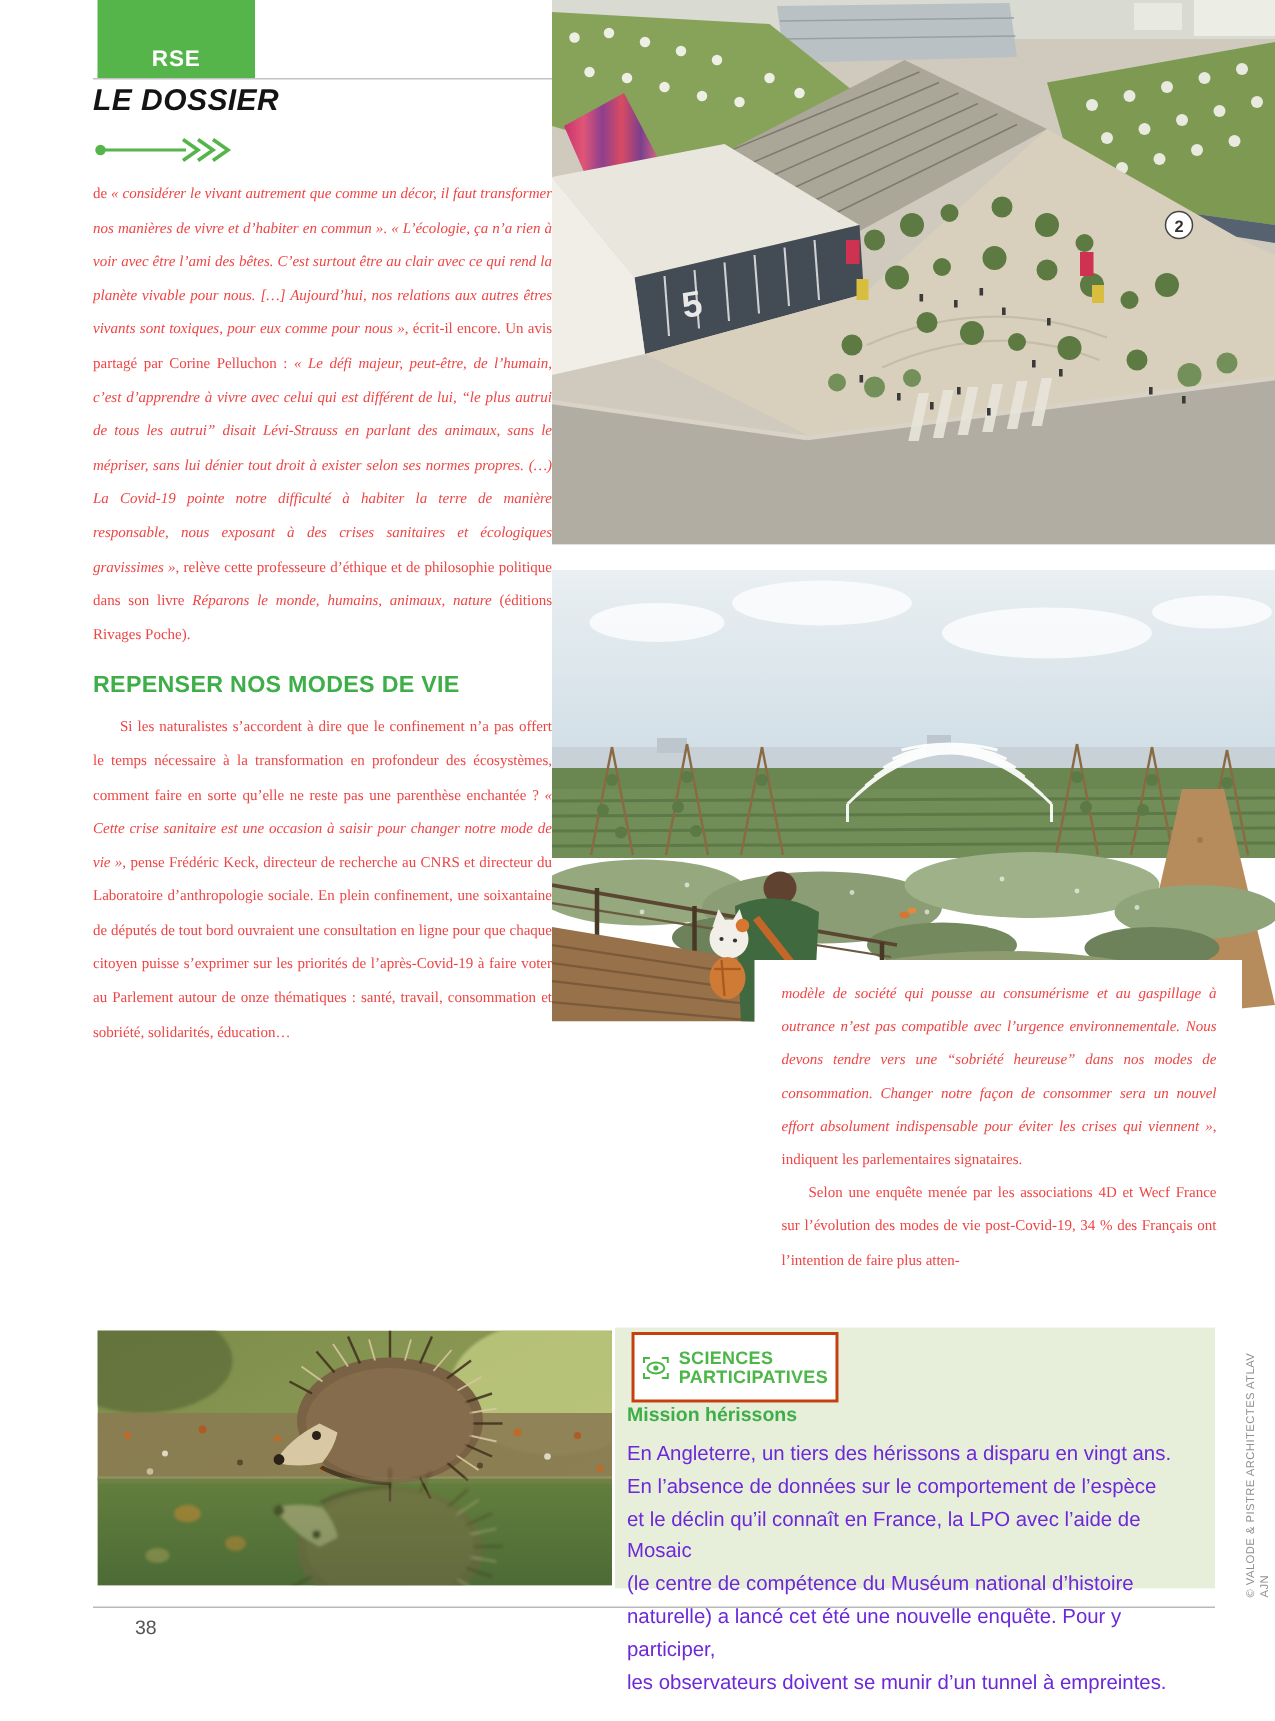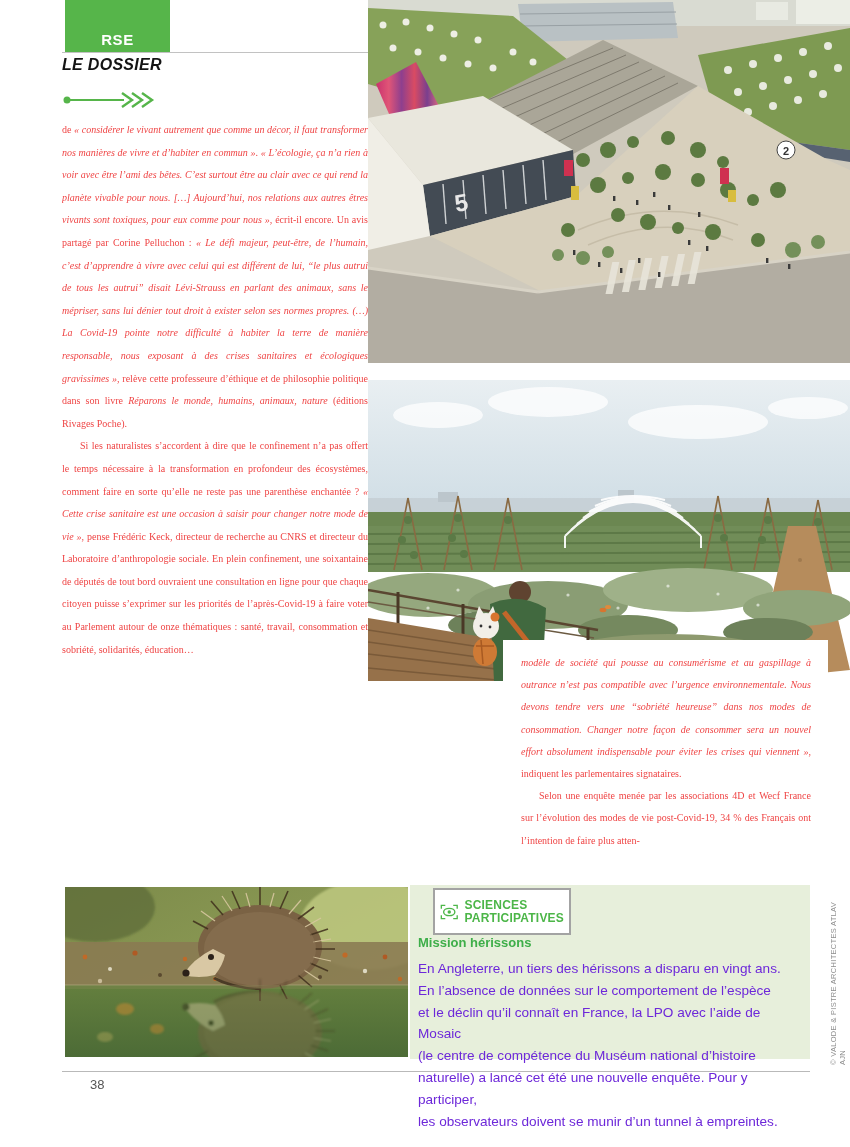--- a/index.html
+++ b/index.html
@@ -5,41 +5,41 @@
   html,body{margin:0;padding:0;background:#fff;}
   .page{position:relative;width:850px;height:1147px;background:#ffffff;overflow:hidden;
         font-family:"Liberation Sans","DejaVu Sans",sans-serif;}
   .abs{position:absolute;}
 
   
   .rse-badge{left:65px;top:0;width:105px;height:52px;background:#56b54a;color:#fff;
     display:flex;align-items:flex-end;justify-content:center;padding-bottom:4px;box-sizing:border-box;
     font-size:15px;font-weight:bold;letter-spacing:.6px;}
   .header-rule{left:62px;top:52px;width:306px;height:1px;background:#c2c2c2;}
-  .kicker{left:62px;top:56px;font-size:16px;font-weight:bold;font-style:italic;color:#141414;letter-spacing:.3px;}
+  .kicker{left:62px;top:56px;font-size:20px;font-weight:bold;font-style:italic;color:#141414;letter-spacing:.3px;}
   .arrow{left:62px;top:90px;}
 
   
   .col-left{left:62px;top:119px;width:306px;height:764px;overflow:hidden;}
   .serif{font-family:"Liberation Serif","DejaVu Serif",serif;font-size:10px;line-height:22.6px;
          color:#ef4444;text-align:justify;margin:0;}
   .serif .it{font-style:italic;}
   .indent{text-indent:18px;}
   .sec-head{font-size:15.5px;font-weight:bold;color:#3eae49;margin:13px 0 8px 0;letter-spacing:.2px;}
 
   .photo1{left:368px;top:0;width:482px;height:363px;}
   .photo2{left:368px;top:380px;width:482px;height:301px;}
   .overlay-box{left:503px;top:640px;width:325px;background:#fff;padding:12px 17px 0 18px;box-sizing:border-box;}
   .overlay-box .serif{line-height:22.2px;}
 
   
   .photo3{left:65px;top:887px;width:343px;height:170px;}
   .green-panel{left:410px;top:885px;width:400px;height:174px;background:#e7efdb;}
-  .sp-badge{position:absolute;left:23px;top:3px;width:138px;height:47px;background:#fff;
-    border:2px solid #a3a3a3;box-sizing:border-box;display:flex;align-items:center;gap:6px;padding:0 5px;}
+  .sp-badge{position:absolute;left:11px;top:3px;width:138px;height:47px;background:#fff;
+    border:2px solid #c2410c;box-sizing:border-box;display:flex;align-items:center;gap:6px;padding:0 5px;}
   .sp-lines{display:flex;flex-direction:column;font-size:12px;font-weight:bold;color:#4cb648;line-height:12.5px;letter-spacing:.2px;}
   .panel-title{position:absolute;left:8px;top:50px;margin:0;font-size:13px;font-weight:bold;color:#3eae49;}
   .panel-body{position:absolute;left:8px;top:73px;right:10px;margin:0;font-size:13.6px;line-height:21.8px;
     color:#6d28d9;white-space:pre-line;}
 
   .credit{left:745px;top:969px;width:180px;height:12px;transform:rotate(-90deg);
     font-size:7.5px;color:#8e8e8e;letter-spacing:.3px;text-align:left;}
   .footer-rule{left:62px;top:1071px;width:748px;height:1px;background:#b9b9b9;}
   .page-num{left:62px;top:1077px;font-size:13px;color:#555;margin-left:28px;}
 </style>
@@ -56,20 +56,21 @@
   <svg class="abs arrow" width="100" height="20">
     <circle cx="5" cy="10" r="3.5" fill="#56b54a"></circle>
     <line x1="5" y1="10" x2="62" y2="10" stroke="#56b54a" stroke-width="2"></line>
     <polyline points="60,3 70,10 60,17" fill="none" stroke="#56b54a" stroke-width="2.4"></polyline>
     <polyline points="70,3 80,10 70,17" fill="none" stroke="#56b54a" stroke-width="2.4"></polyline>
     <polyline points="80,3 90,10 80,17" fill="none" stroke="#56b54a" stroke-width="2.4"></polyline>
   </svg>
 
   <div class="abs col-left">
     <p class="serif"><span>de </span><span class="it">« considérer le vivant autrement que comme un décor, il faut transformer nos manières de vivre et d’habiter en commun »</span><span>. </span><span class="it">« L’écologie, ça n’a rien à voir avec être l’ami des bêtes. C’est surtout être au clair avec ce qui rend la planète vivable pour nous. […] Aujourd’hui, nos relations aux autres êtres vivants sont toxiques, pour eux comme pour nous »</span><span>, écrit-il encore. Un avis partagé par Corine Pelluchon : </span><span class="it">« Le défi majeur, peut-être, de l’humain, c’est d’apprendre à vivre avec celui qui est différent de lui, “le plus autrui de tous les autrui” disait Lévi-Strauss en parlant des animaux, sans le mépriser, sans lui dénier tout droit à exister selon ses normes propres. (…) La Covid-19 pointe notre difficulté à habiter la terre de manière responsable, nous exposant à des crises sanitaires et écologiques gravissimes »</span><span>, relève cette professeure d’éthique et de philosophie politique dans son livre </span><span class="it">Réparons le monde, humains, animaux, nature</span><span> (éditions Rivages Poche).</span></p>
+    <h3 class="sec-head">REPENSER NOS MODES DE VIE</h3>
     <p class="serif indent"><span>Si les naturalistes s’accordent à dire que le confinement n’a pas offert le temps nécessaire à la transformation en profondeur des écosystèmes, comment faire en sorte qu’elle ne reste pas une parenthèse enchantée ? </span><span class="it">« Cette crise sanitaire est une occasion à saisir pour changer notre mode de vie »</span><span>, pense Frédéric Keck, directeur de recherche au CNRS et directeur du Laboratoire d’anthropologie sociale. En plein confinement, une soixantaine de députés de tout bord ouvraient une consultation en ligne pour que chaque citoyen puisse s’exprimer sur les priorités de l’après-Covid-19 à faire voter au Parlement autour de onze thématiques : santé, travail, consommation et sobriété, solidarités, éducation… </span></p>
   </div>
 
   <div class="abs photo1">
     <svg width="482" height="363" viewBox="0 0 482 363">
       <defs>
         <linearGradient id="flags" x1="0" y1="0" x2="1" y2="0">
           <stop offset="0" stop-color="#c9326e"></stop>
             <stop offset=".2" stop-color="#e05577"></stop>
           <stop offset=".4" stop-color="#8e3f8e"></stop>

